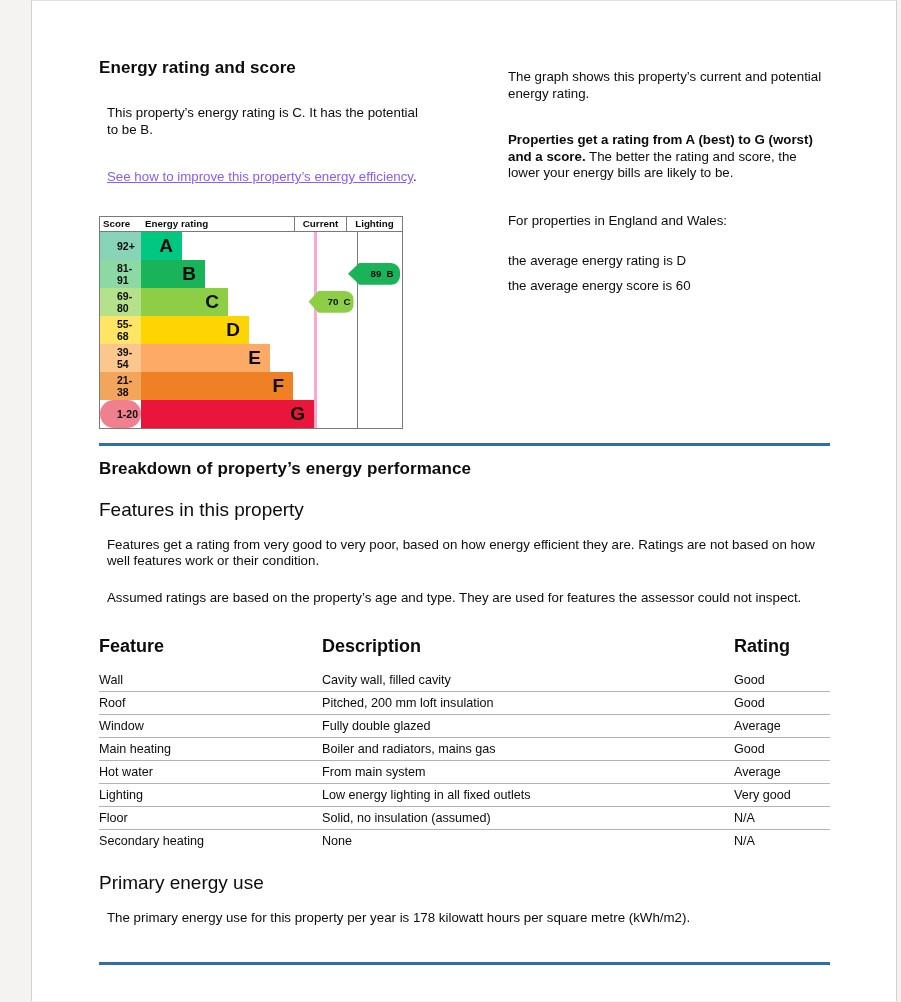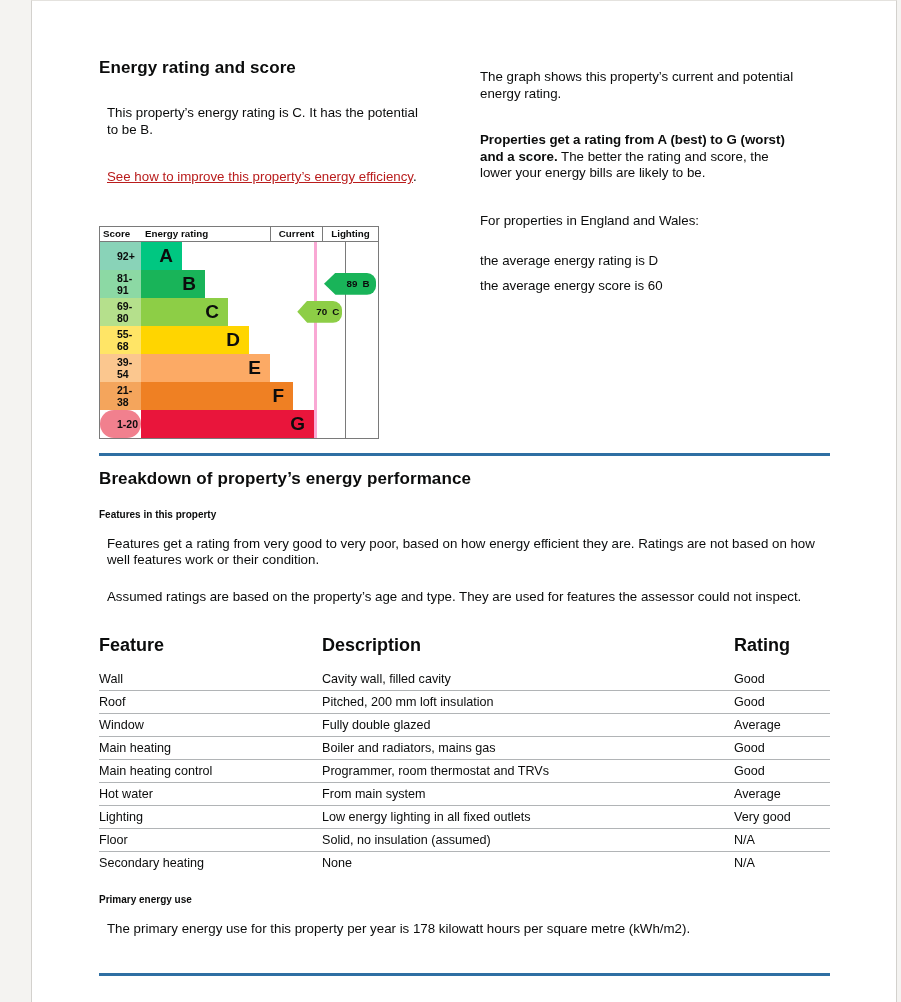--- a/index.html
+++ b/index.html
@@ -14,35 +14,35 @@
     margin-left:31px;
     margin-right:4px;
     background:#ffffff;
     border-left:1px solid #d3d1cd;
     border-right:1px solid #d3d1cd;
     border-top:1px solid #e4e2de;
     min-height:1001px;
     padding:57px 66px 30px 67px;
   }
   p { margin:8px; font-size:13.3px; line-height:16.6px; }
-  .columns { display:flex; gap:32px; }
+  .columns { display:flex; gap:60px; }
   .col-left { width:341px; flex:none; }
   .col-right { width:338px; flex:none; padding-top:3px; }
   .section-title { font-size:17px; font-weight:bold; margin:0; letter-spacing:0.1px; }
   .intro-text { margin-top:27px; }
   .link-block { margin-top:31px; }
-  a.improve-link { color:#b91c1c; text-decoration:underline; cursor:pointer; }
+  a.improve-link { color:#8b5cf6; text-decoration:underline; cursor:pointer; }
   .p-graph { margin-bottom:30px; }
   .p-ratings { margin-bottom:31px; }
   .p-region { margin-bottom:22px; }
   .avg-line { line-height:17px; }
   .bold { font-weight:bold; }
 
   
-  .epc-chart { margin-top:40px; width:280px; border:1px solid #7a7a7a; background:#fff; }
+  .epc-chart { margin-top:30px; width:304px; border:1px solid #7a7a7a; background:#fff; }
   .epc-head { display:flex; height:15px; border-bottom:1px solid #7a7a7a; font-size:9.8px; font-weight:bold; line-height:14px; }
   .h-score { width:41px; padding-left:3px; white-space:nowrap; }
   .h-rating { flex:1; padding-left:4px; }
   .h-current { width:52px; border-left:1px solid #7a7a7a; text-align:center; }
   .h-potential { width:56px; border-left:1px solid #7a7a7a; text-align:center; }
   .epc-body { display:flex; }
   .epc-left { width:229px; }
   .epc-row { height:28px; display:flex; }
   .epc-score { width:41px; font-size:10.5px; font-weight:bold; display:flex; align-items:center; padding-left:17px; }
   .epc-bar { display:flex; align-items:center; justify-content:flex-end; padding-right:9px; font-size:19px; font-weight:bold; line-height:1; }
@@ -52,21 +52,21 @@
     position:absolute; height:22px;
     display:flex; align-items:center; justify-content:center; gap:5px;
     padding-left:16px; font-size:9.8px; font-weight:bold;
     clip-path:polygon(0 50%, 22% 0, 100% 0, 100% 100%, 22% 100%);
     border-radius:9px;
   }
 
   
   .blue-rule { height:3px; border:none; margin:14px 0 0; }
   .breakdown-title { margin-top:13px; }
-  h3.sub-heading { font-size:10px; font-weight:bold; margin:20px 0 0; }
+  h3.sub-heading { font-size:19px; font-weight:normal; margin:20px 0 0; }
   .body-para { margin-top:16px; }
   .body-para + .body-para { margin-top:20px; }
 
   table.features { width:100%; border-collapse:collapse; margin-top:29px; font-size:12.6px; }
   table.features col.c1 { width:223px; }
   table.features col.c2 { width:412px; }
   table.features th { text-align:left; font-weight:bold; padding:0 0 12px; font-size:18px; }
   table.features td { padding:4px 0 4px; line-height:14px; }
   table.features tbody tr:not(:last-child) td { border-bottom:1px solid #b1b4b6; }
 
@@ -183,25 +183,20 @@
           <td>Window</td>
           <td>Fully double glazed</td>
           <td>Average</td>
         </tr>
         <tr>
           <td>Main heating</td>
           <td>Boiler and radiators, mains gas</td>
           <td>Good</td>
         </tr>
         <tr>
-          <td>Main heating control</td>
-          <td>Programmer, room thermostat and TRVs</td>
-          <td>Good</td>
-        </tr>
-        <tr>
           <td>Hot water</td>
           <td>From main system</td>
           <td>Average</td>
         </tr>
         <tr>
           <td>Lighting</td>
           <td>Low energy lighting in all fixed outlets</td>
           <td>Very good</td>
         </tr>
         <tr>

